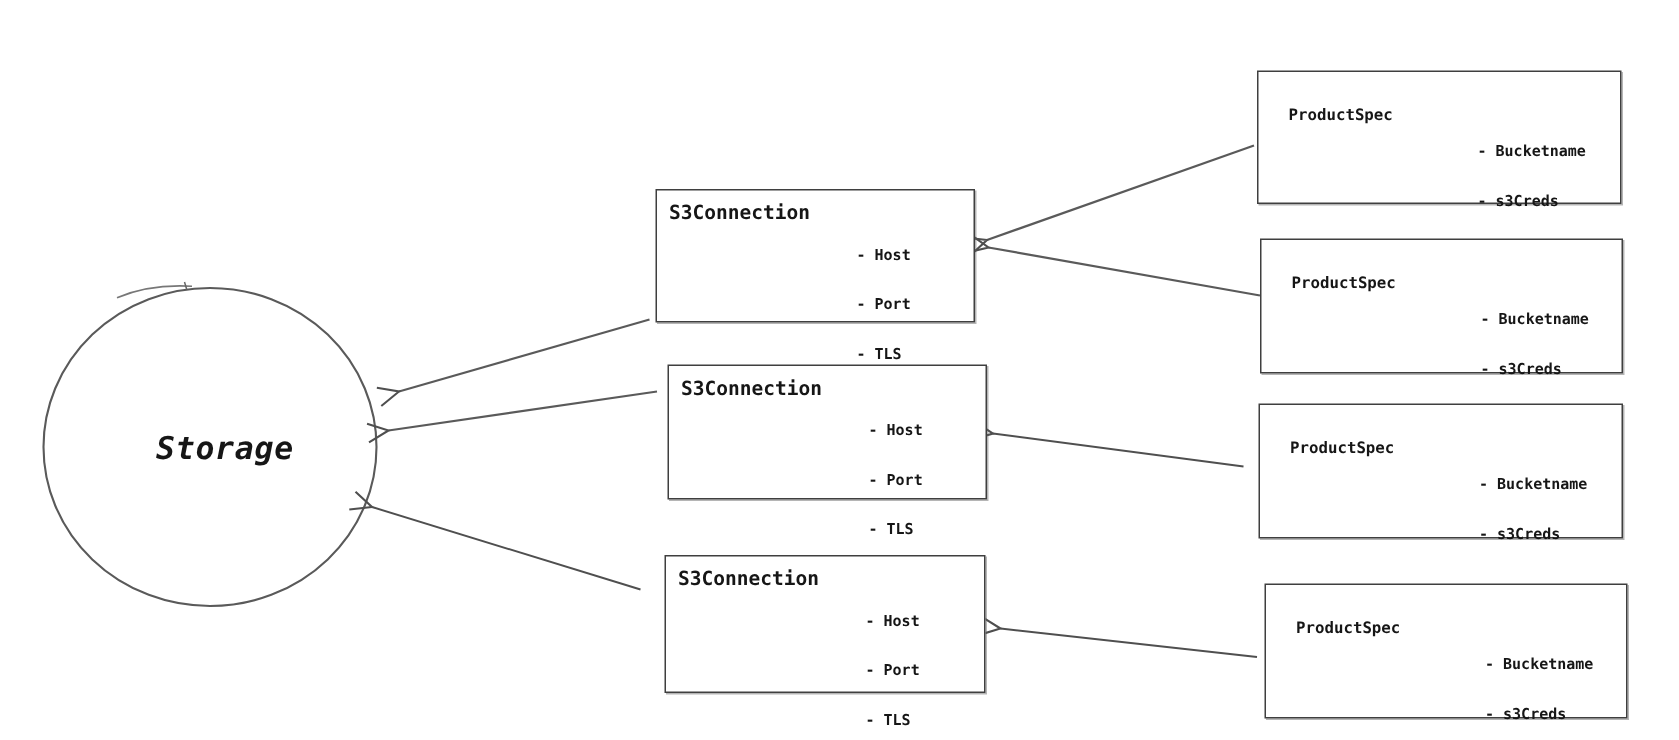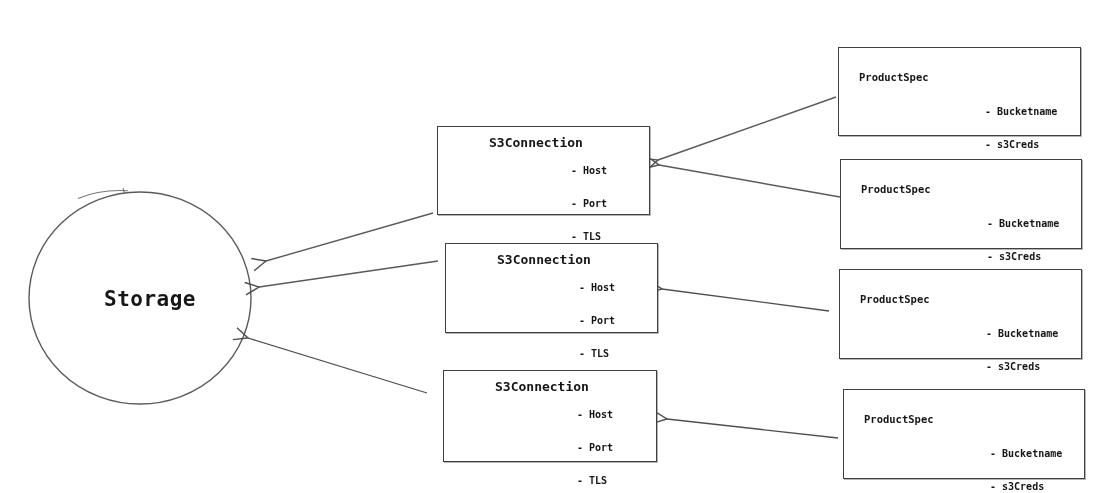--- a/index.html
+++ b/index.html
@@ -17,37 +17,38 @@
     background:#ffffff;
     border:1.5px solid #3f3f3f;
     box-shadow:1px 1px 0 rgba(90,90,90,.45);
     box-sizing:border-box;
   }
   .node-title{
     position:absolute;
     font-weight:bold;
     white-space:nowrap;
   }
-  .s3c .node-title{left:8px;top:8px;font-size:13px;margin-left:43px;}
+  .s3c .node-title{left:8px;top:8px;font-size:13px;}
   .ps  .node-title{left:20px;top:23px;font-size:10.5px;}
   .node-attrs{
     position:absolute;
     font-weight:bold;
     font-size:10px;
     line-height:11px;
     white-space:pre;
   }
   .s3c .node-attrs{left:133px;top:16px;}
-  .ps  .node-attrs{left:146px;top:36px;}
+  .ps  .node-attrs{left:146px;top:26px;}
   .storage-label{
     position:absolute;
     left:29px;top:287px;width:242px;
     text-align:center;
     font-size:21px;font-weight:bold;
     letter-spacing:.5px;
+    font-style:italic;
   }
 </style>
 </head>
 <body>
 
 <div class="stage">
 
   <svg class="edges" width="1119" height="493" viewBox="0 0 1119 493">
     <defs>
       <marker id="arrowhead" markerUnits="userSpaceOnUse" markerWidth="18" markerHeight="16" refX="1.5" refY="8" orient="auto">

